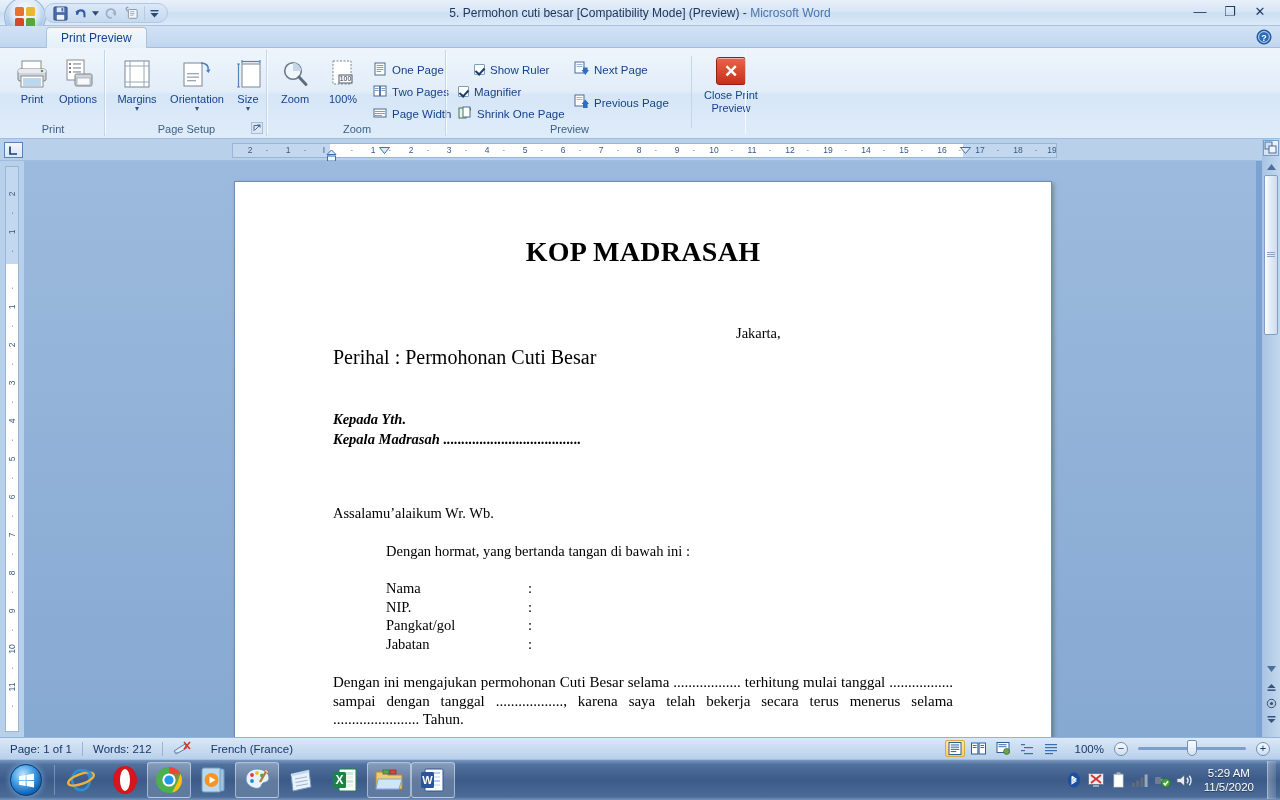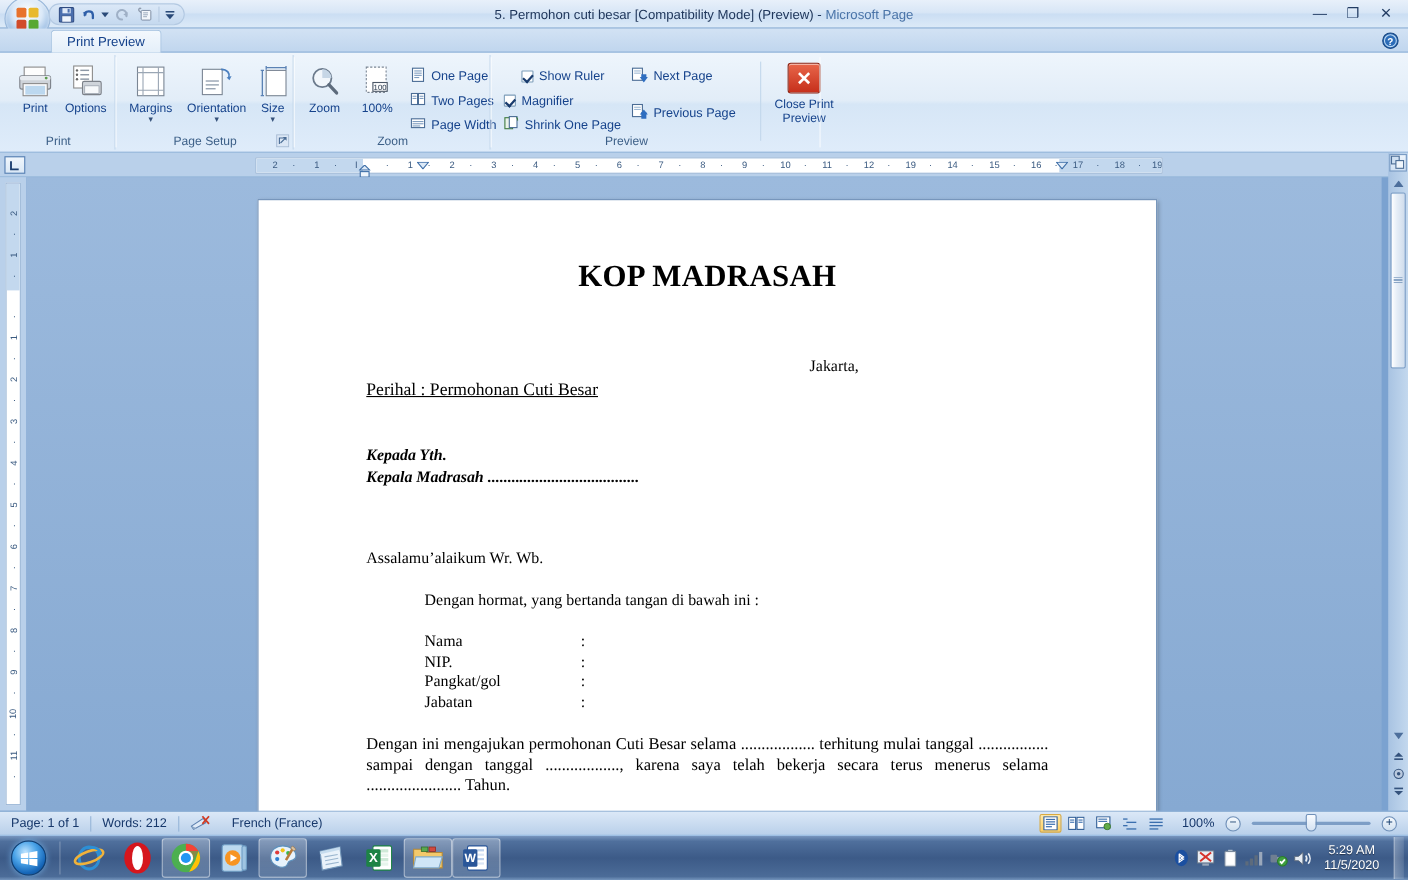--- a/index.html
+++ b/index.html
@@ -167,21 +167,21 @@
   }
   .doc {
     font-family: "Liberation Serif", serif;
     color:#000; padding: 0 98px;
   }
   .doc .kop {
     text-align:center; font-size:28px; font-weight:bold; letter-spacing:.3px;
     margin-top:54px;
   }
   .doc .jakarta { margin-top:57px; padding-left:403px; font-size:14.5px; }
-  .doc .perihal { margin-top:4px; font-size:16px;text-decoration:underline; }
+  .doc .perihal { margin-top:4px; font-size:20px; }
   .doc .kepada { margin-top:40px; font-size:14.5px; font-weight:bold; font-style:italic; line-height:20px; }
   .doc .salam { margin-top:56px; font-size:14.5px; }
   .doc .hormat { margin-top:21px; padding-left:53px; font-size:14.5px; }
   .doc .fields { margin-top:19px; padding-left:53px; font-size:14.5px; line-height:18.5px; }
   .doc .fields .row { display:flex; }
   .doc .fields .k { width:142px; }
   .doc .para { margin-top:20px; font-size:15px; line-height:18.5px; text-align:justify; }
 
   
   .vscroll {
@@ -253,21 +253,21 @@
   .showdesk { width:9px; height:38px; background:linear-gradient(to right,rgba(255,255,255,.28),rgba(255,255,255,.12));
               border-left:1px solid rgba(255,255,255,.45); }
 </style>
 </head>
 <body>
 
 <div class="app">
 
   <div class="titlebar">
     <div class="title-text">
-      <span>5. Permohon cuti besar [Compatibility Mode] (Preview)</span><span> - </span><span class="app-name">Microsoft Page</span>
+      <span>5. Permohon cuti besar [Compatibility Mode] (Preview)</span><span> - </span><span class="app-name">Microsoft Word</span>
     </div>
 
     <div class="orb">
       <div class="orb-inner">
         <svg width="24" height="24" viewBox="0 0 24 24">
           <rect x="2" y="2" width="9" height="9" rx="1.5" fill="#e8722c"></rect>
           <rect x="13" y="2" width="9" height="9" rx="1.5" fill="#e8b92c"></rect>
           <rect x="2" y="13" width="9" height="9" rx="1.5" fill="#d14b2a"></rect>
           <rect x="13" y="13" width="9" height="9" rx="1.5" fill="#58a832"></rect>
         </svg>

